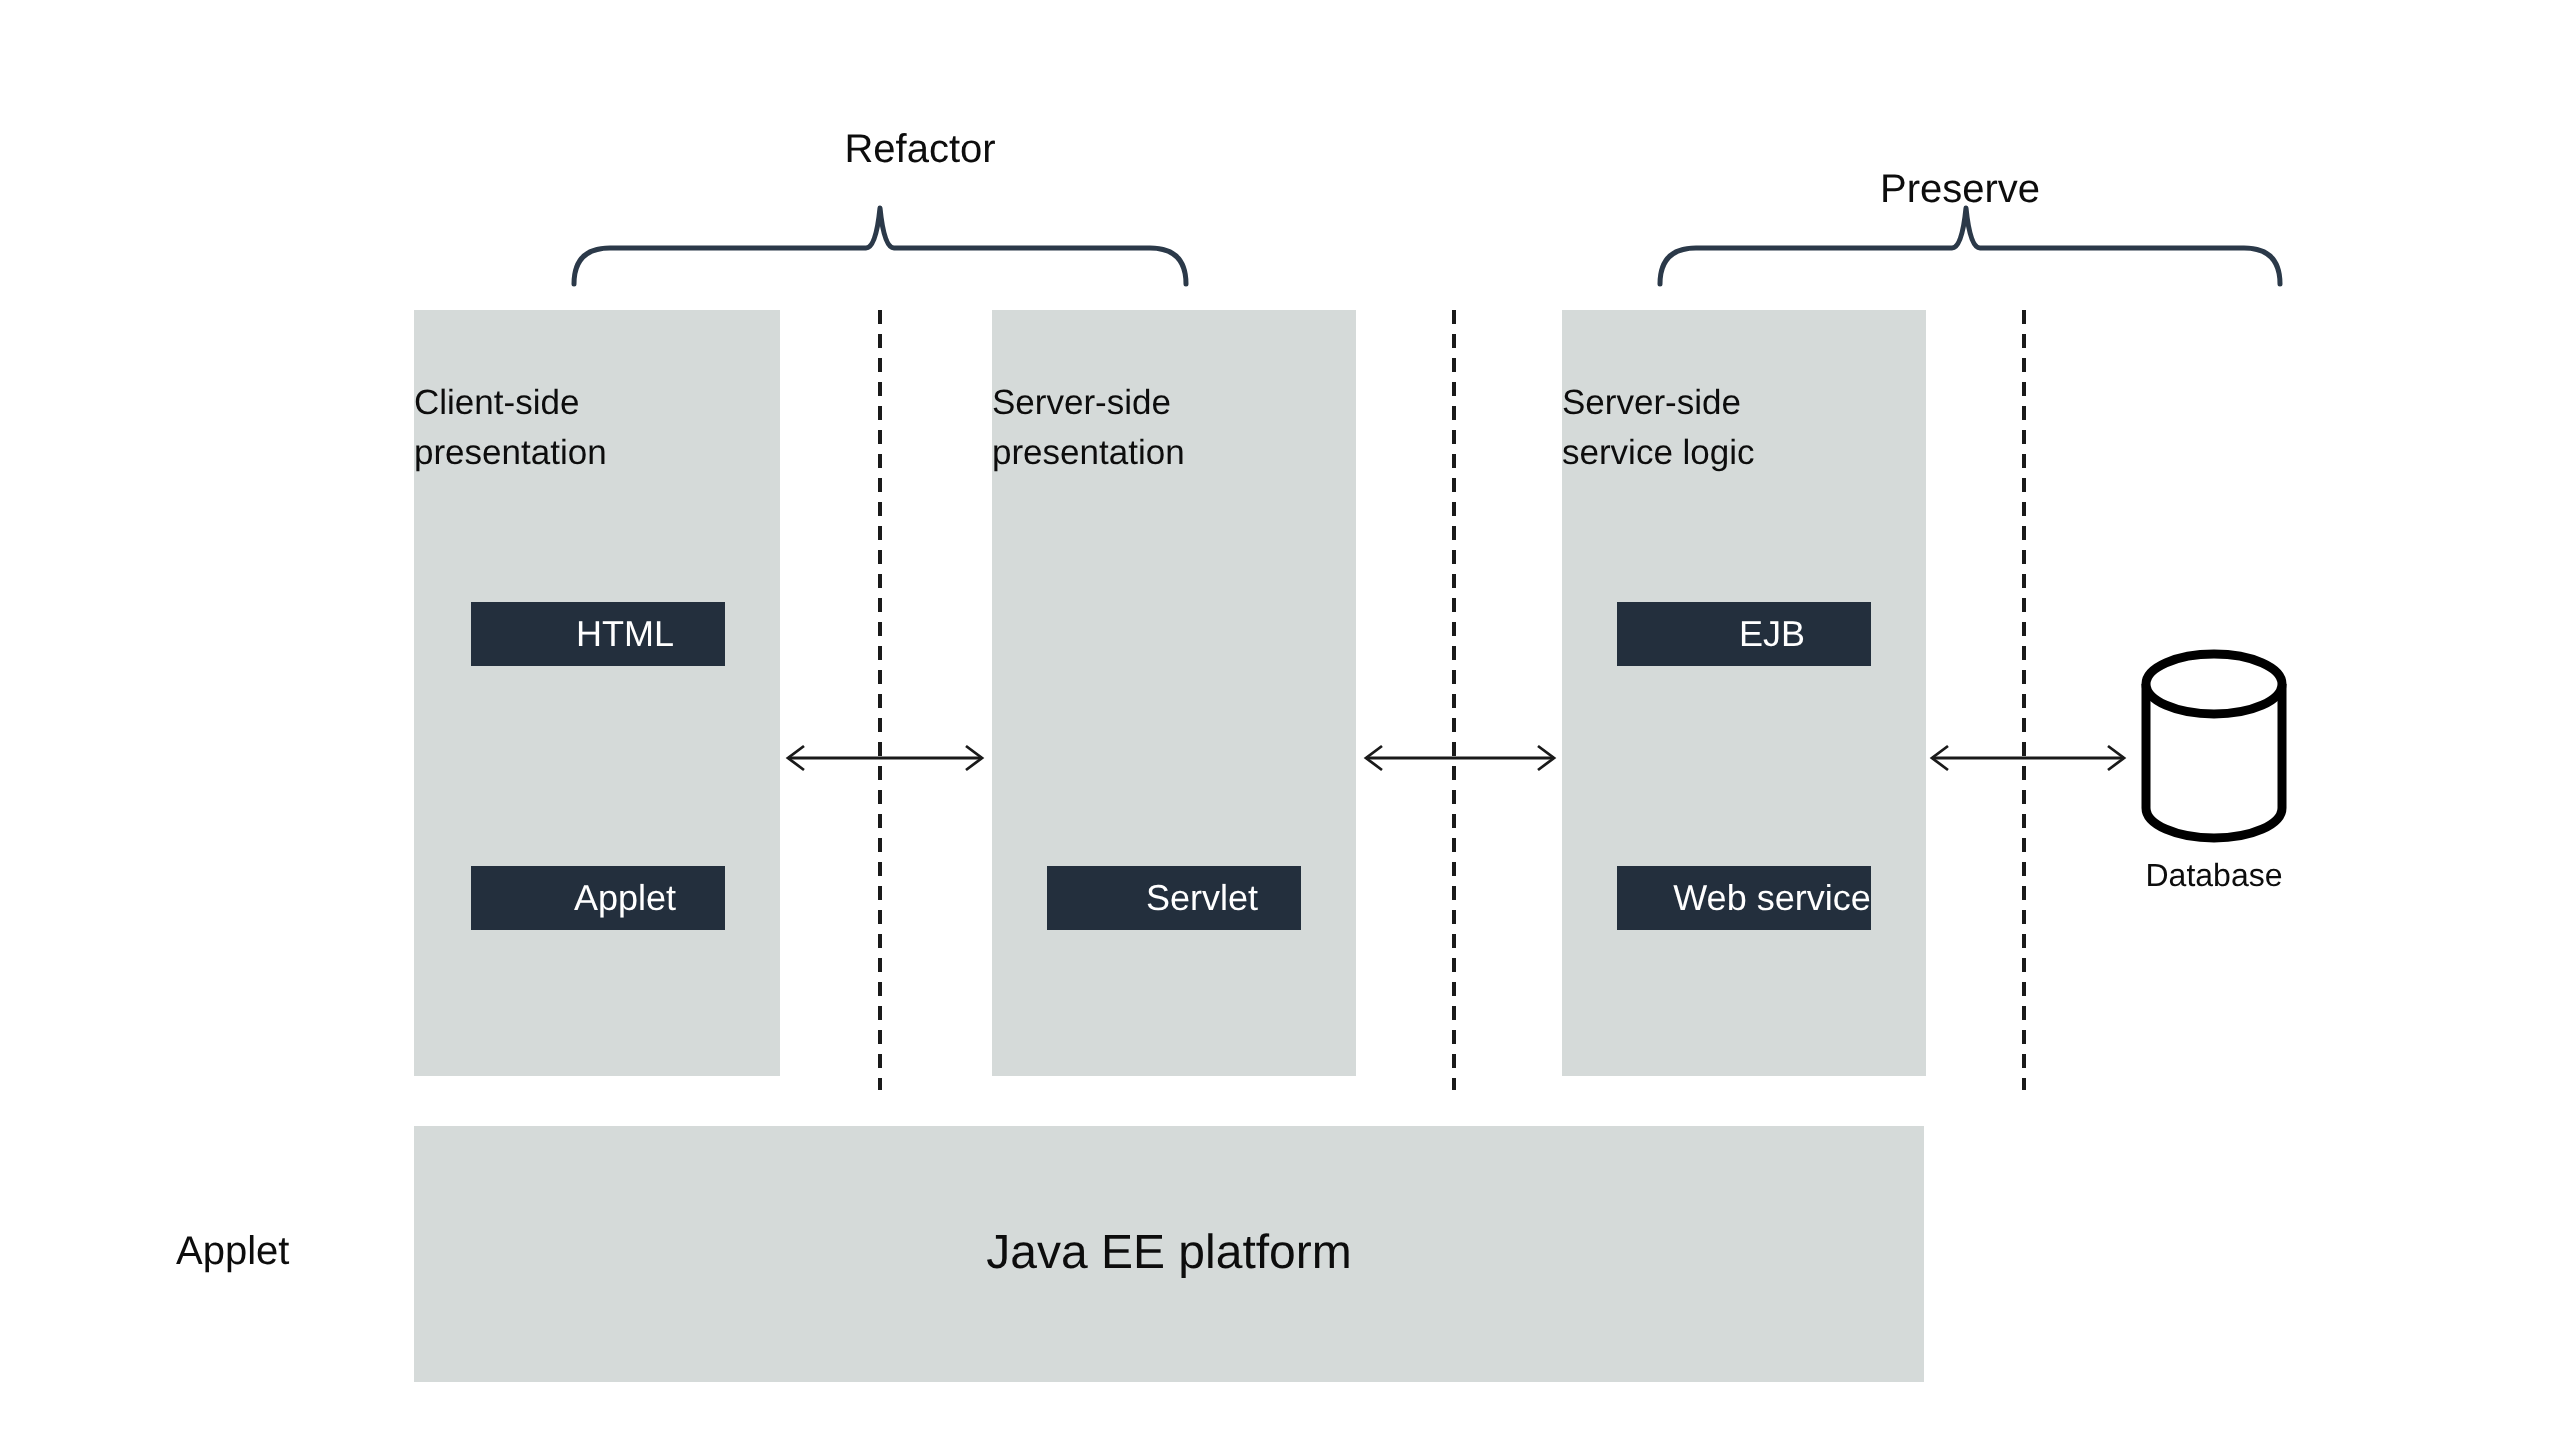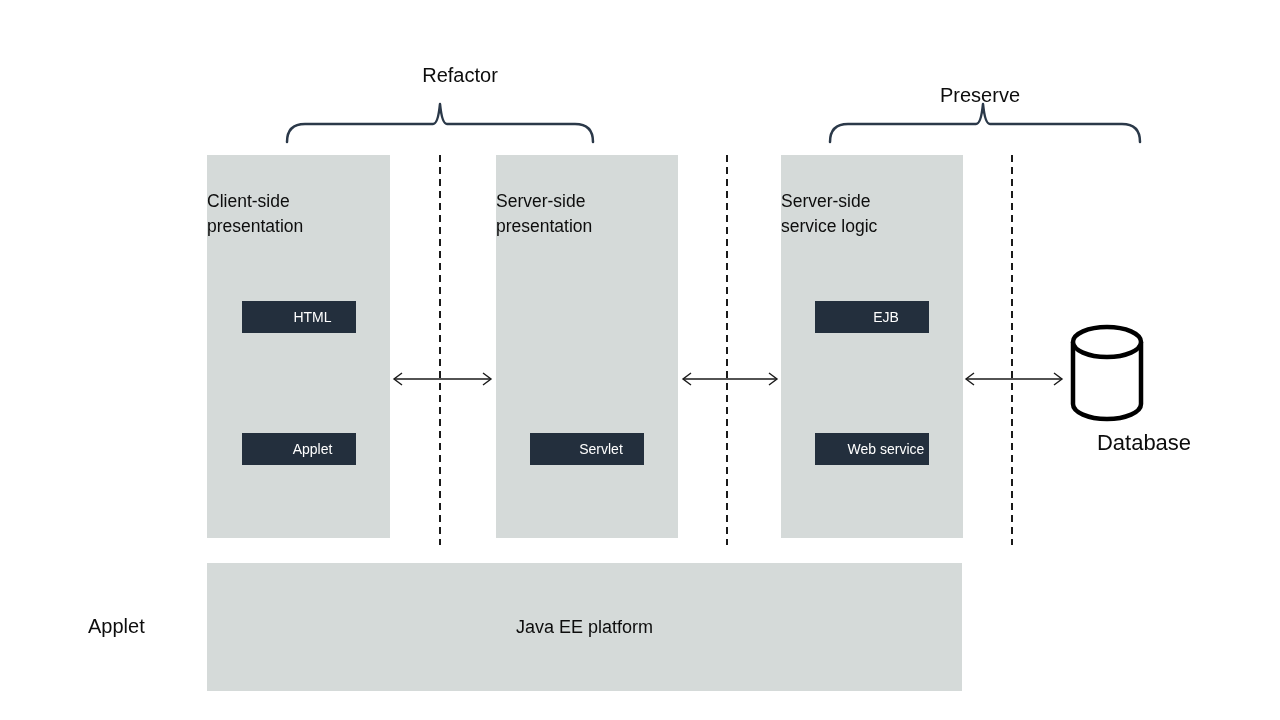--- a/index.html
+++ b/index.html
@@ -22,45 +22,45 @@
 
   svg.brace{position:absolute;overflow:visible;}
   .brace-path{stroke:var(--brace-stroke);stroke-width:2.5;fill:none;stroke-linecap:round;stroke-linejoin:round;}
 
   .column{position:absolute;top:155px;height:383px;background:var(--column-bg);}
   .col-1{left:207px;width:183px;}
   .col-2{left:496px;width:182px;}
   .col-3{left:781px;width:182px;}
   .column-title{position:absolute;top:34px;left:0;width:100%;text-align:left;
     font-size:17.5px;line-height:25px;color:var(--text-color);}
-  .node-box{position:absolute;left:50%;transform:translateX(-50%);width:114px;height:32px;
-    background:var(--box-bg);color:var(--box-text);font-size:14px;
+  .node-box{position:absolute;left:50%;transform:translateX(-50%);width:127px;height:32px;
+    background:var(--box-bg);color:var(--box-text);font-size:18px;
     display:flex;align-items:center;justify-content:center;white-space:nowrap;padding-left:28px;}
   .node-box.upper{top:146px;}
   .node-box.lower{top:278px;}
 
   svg.dashed-line{position:absolute;top:155px;width:4px;height:390px;overflow:visible;}
   .dash-stroke{stroke:var(--line-stroke);stroke-width:2;stroke-dasharray:7 5;fill:none;}
   .dash-1{left:438px;}
   .dash-2{left:725px;}
   .dash-3{left:1010px;}
 
   svg.arrow{position:absolute;top:371px;height:16px;overflow:visible;}
   .arrow-stroke{stroke:var(--line-stroke);stroke-width:1.4;fill:none;}
   .arrow-1{left:392px;width:101px;}
   .arrow-2{left:681px;width:98px;}
   .arrow-3{left:964px;width:100px;}
 
   svg.database{position:absolute;left:1064px;top:320px;width:86px;height:106px;overflow:visible;}
   .db-shape{stroke:#000000;stroke-width:4.5;fill:#ffffff;stroke-linejoin:round;}
   .db-label{position:absolute;left:1107px;top:430px;transform:translateX(-50%);
-    font-size:22px;white-space:nowrap;color:var(--text-color);margin-left:37px;}
+    font-size:16px;white-space:nowrap;color:var(--text-color);}
 
   .platform{position:absolute;left:207px;top:563px;width:755px;height:128px;background:var(--column-bg);
-    display:flex;align-items:center;justify-content:center;font-size:18px;color:var(--text-color);}
+    display:flex;align-items:center;justify-content:center;font-size:24px;color:var(--text-color);}
 </style>
 </head>
 <body>
 
 <div class="canvas">
 
   <div class="annotation refactor">Refactor</div>
   <div class="annotation preserve">Preserve</div>
 
   <svg class="brace" style="left:285px;top:100px;" width="310" height="46" viewBox="0 0 310 46">

